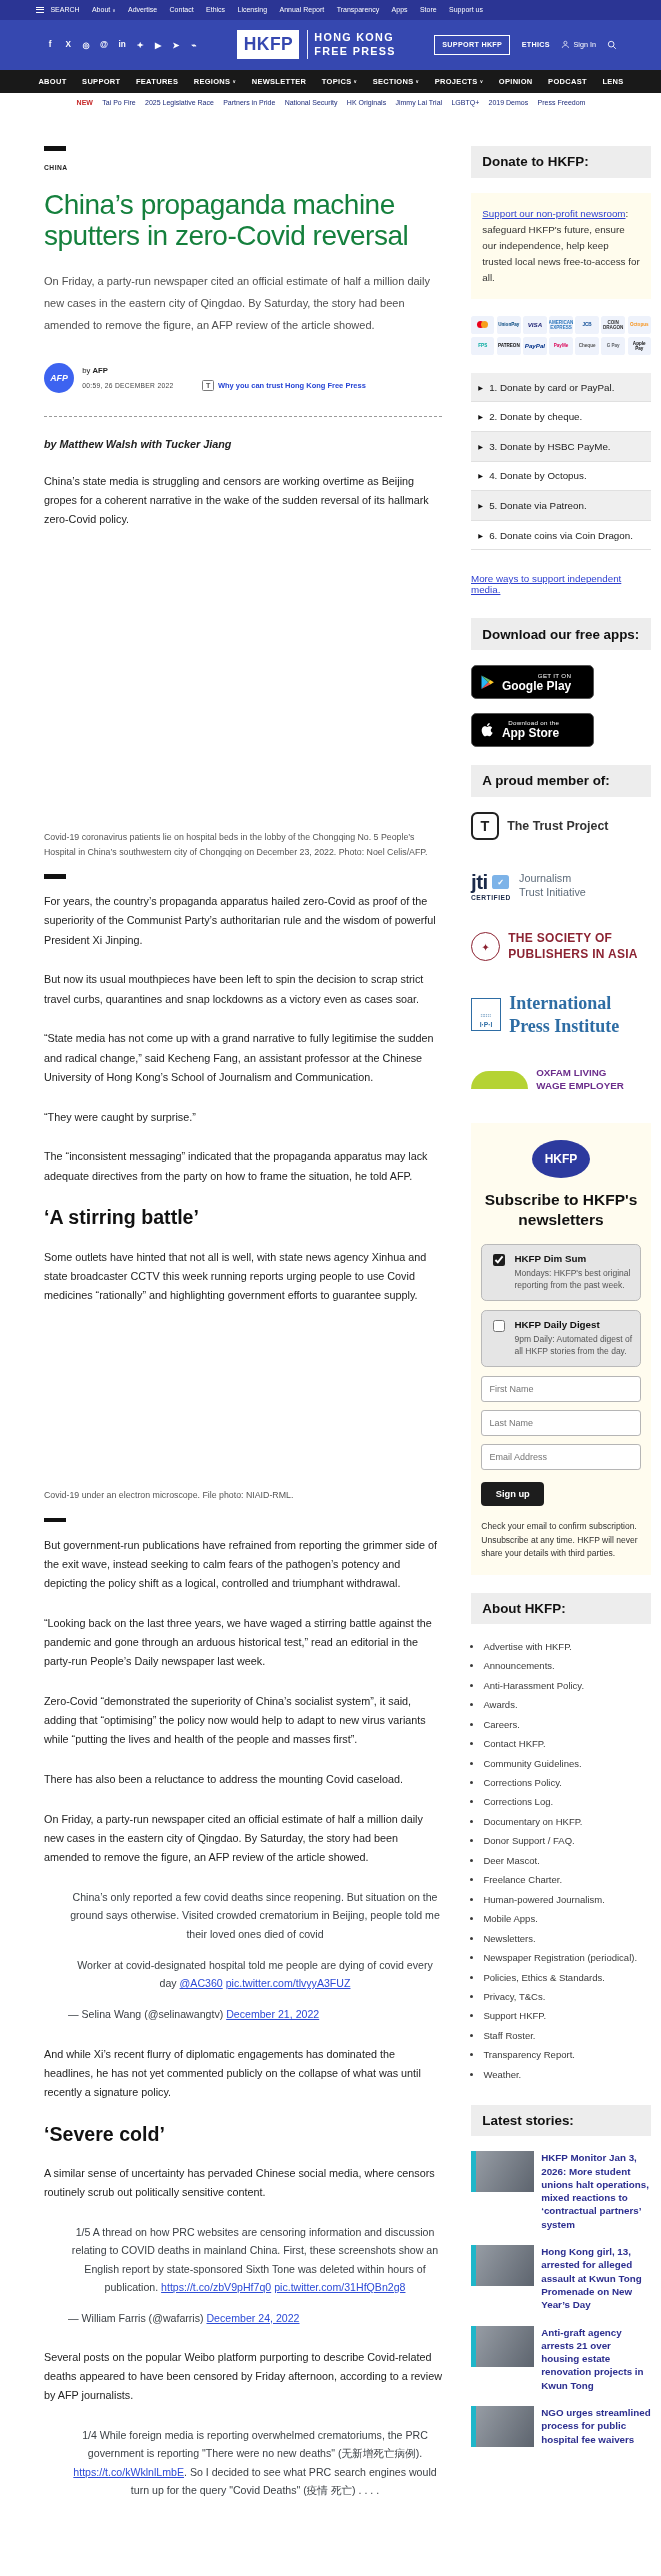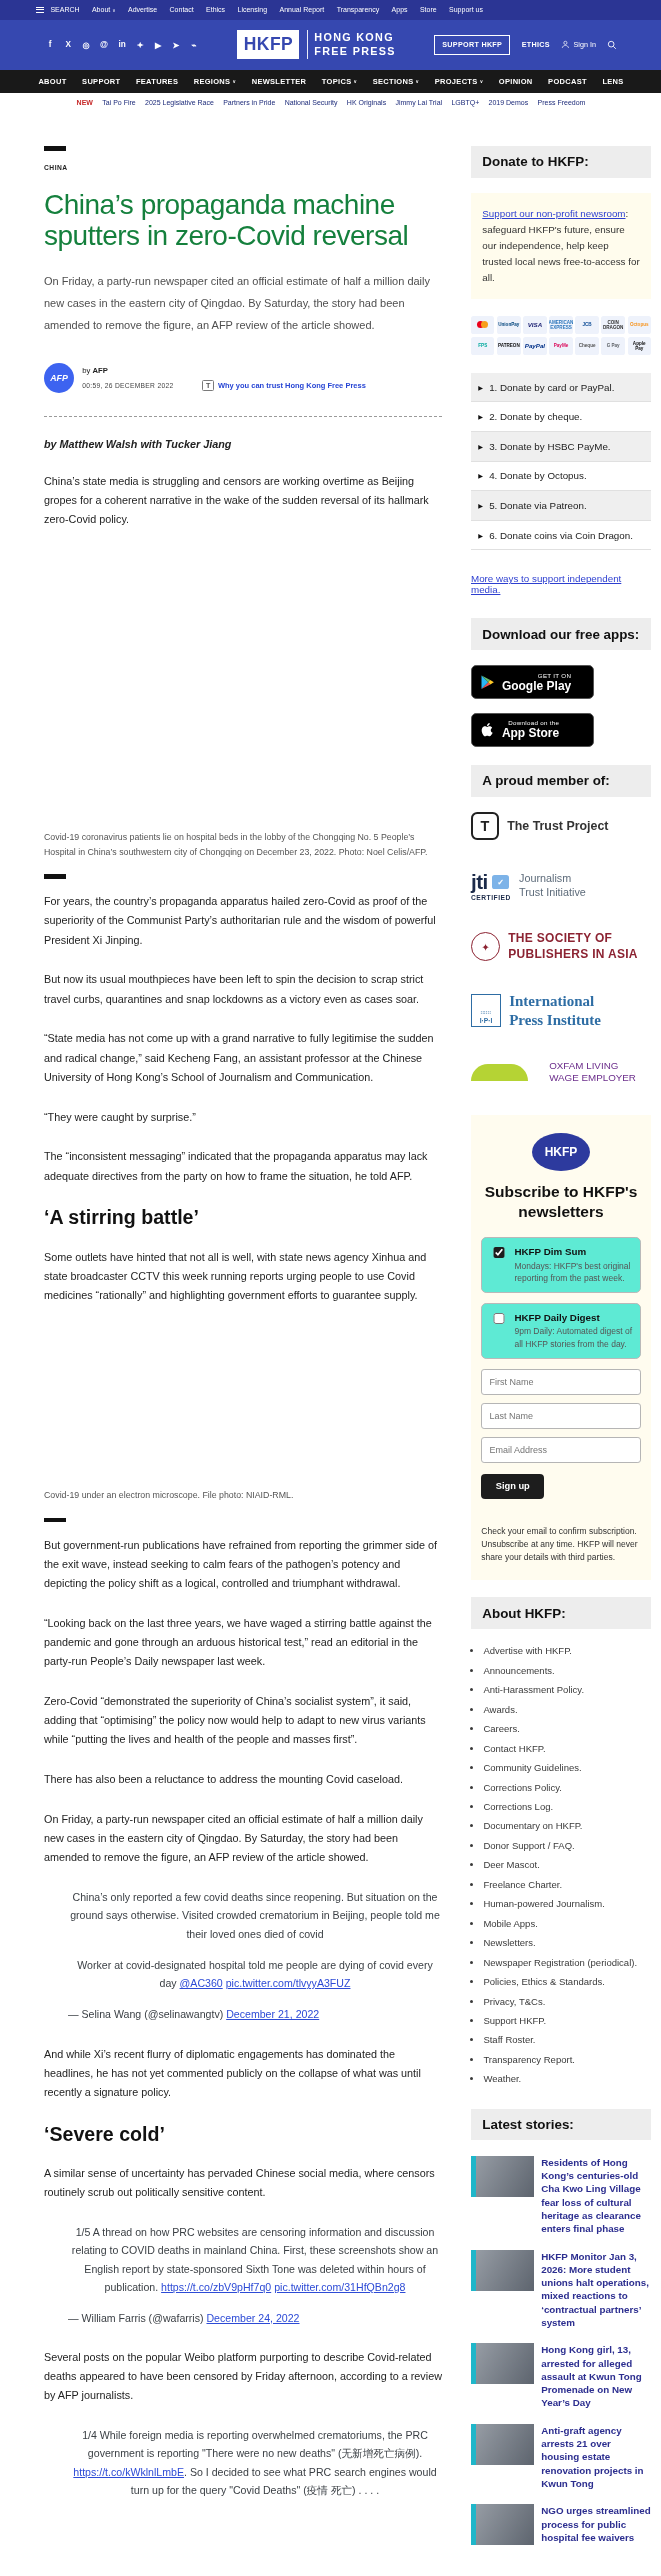--- a/index.html
+++ b/index.html
@@ -91,34 +91,34 @@
   .tp-ic { width:28px; height:28px; border:2.1px solid #222; border-radius:6.2px; display:flex; align-items:center; justify-content:center; font-weight:800; font-size:14.4px; color:#222; }
   .tp-txt { font-weight:800; font-size:12.4px; color:#333; line-height:1.2; }
   .jti-word { font-weight:800; font-size:20.6px; color:#1b2a49; letter-spacing:-0.5px; }
   .jti-check { width:17.5px; height:13.4px; background:#7db3e8; border-radius:2.6px; color:#fff; display:flex; align-items:center; justify-content:center; font-size:8.2px; font-weight:bold; }
   .jti-cert { font-size:6.7px; font-weight:800; color:#1b2a49; letter-spacing:0.5px; }
   .jti-txt { color:#5d6b7a; font-size:10.8px; line-height:1.25; }
   .sopa-ring { width:29px; height:29px; border:1.5px solid #8c2332; border-radius:50%; display:flex; align-items:center; justify-content:center; color:#8c2332; font-size:10.3px; }
   .sopa-txt { color:#8c2332; font-weight:800; font-size:12px; line-height:1.3; letter-spacing:0.3px; }
   .ipi-box { width:30px; height:33px; border:1px solid #2e6da4; color:#2e6da4; display:flex; flex-direction:column; align-items:center; justify-content:flex-end; font-size:6.7px; font-weight:bold; padding:2.1px; }
   .ipi-dots { font-size:4.6px; letter-spacing:0.5px; line-height:1; margin-bottom:2.1px; color:#2e6da4; }
-  .ipi-txt { color:#2e6da4; font-weight:bold; font-size:15px; line-height:1.25; font-family:"Liberation Serif", serif; }
+  .ipi-txt { color:#2e6da4; font-weight:bold; font-size:18px; line-height:1.25; font-family:"Liberation Serif", serif; }
   .oxfam-arc { width:57px; height:17.5px; background:#b5d334; border-radius:31px 31px 0 0; }
-  .oxfam-txt { color:#6b2d8b; font-weight:400; font-size:9.8px; line-height:1.3;margin-left:13px; }
+  .oxfam-txt { color:#6b2d8b; font-weight:700; font-size:9.8px; line-height:1.3; }
 
   .nl-box { background:#fffcef; padding:15.5px 10.3px; margin:3.1px 0 17.5px 0; }
   .nl-logo { width:58px; height:38px; border-radius:50%; background:#2d3a9e; color:#fff; font-weight:800; font-size:12px; display:flex; align-items:center; justify-content:center; margin:2.1px auto 11.3px auto; }
   .nl-title { text-align:center; font-size:15.5px; font-weight:800; color:#111; line-height:1.3; margin:0 0 14.4px 0; }
-  .nl-card { background:#5eead4; border:0.8px solid #b9b9b9; border-radius:5.2px; padding:8.2px 7.2px; margin-bottom:9.3px; display:flex; gap:6.7px; align-items:flex-start; }
+  .nl-card { background:#e5e5e5; border:0.8px solid #b9b9b9; border-radius:5.2px; padding:8.2px 7.2px; margin-bottom:9.3px; display:flex; gap:6.7px; align-items:flex-start; }
   .nl-card input { width:11.3px; height:11.3px; margin-top:1px; accent-color:#1d1d1d; cursor:pointer; }
   .nl-name { font-weight:800; font-size:9.8px; color:#111; margin-bottom:2.6px; }
   .nl-desc { font-size:8.5px; color:#555; line-height:1.45; }
   .nl-input { width:100%; background:#fff; border:0.5px solid #b5b5b5; border-radius:3.1px; height:26px; padding:0 7.2px; font-size:9px; color:#555; margin:0 0 8.2px 0; font-family:"Liberation Sans",sans-serif; }
   .nl-btn { background:#1d1d1d; color:#fff; font-weight:bold; font-size:9.3px; padding:7.2px 14.4px; border:none; border-radius:4.1px; cursor:pointer; margin:3.1px 0 14.4px 0; }
-  .nl-disc { font-size:8.5px; color:#2f2f2f; line-height:1.55;margin-top:12px; }
+  .nl-disc { font-size:8.5px; color:#2f2f2f; line-height:1.55; }
 
   ul.aboutlist { margin:0 0 23px 0; padding-left:12.4px; }
   ul.aboutlist li { font-size:9.5px; color:#3a3a3a; line-height:1.45; margin-bottom:5.7px; cursor:pointer; }
 
   .story { display:flex; gap:7.2px; margin-bottom:14.4px; cursor:pointer; }
   .thumb { width:63px; height:41px; flex:0 0 63px; background:linear-gradient(120deg,#9aa0a8,#5d646e); position:relative; }
   .thumb i, .fimg i { position:absolute; left:0; top:0; bottom:0; width:4.6px; background:#1fb6c9; }
   .story-title { font-size:9.8px; font-weight:bold; color:#2c2e8f; line-height:1.35; }
 </style>
 </head>
@@ -436,26 +436,20 @@
           <li>Transparency Report.</li>
           <li>Weather.</li>
         </ul>
 
       <div class="sb-heading">Latest stories:</div>
       <div id="latest-list">
           <div class="story">
             <div class="thumb">
               <i></i>
             </div>
-            <div class="story-title">Residents of Hong Kong’s centuries-old Cha Kwo Ling Village fear loss of cultural heritage as clearance enters final phase</div>
-          </div>
-          <div class="story">
-            <div class="thumb">
-              <i></i>
-            </div>
             <div class="story-title">HKFP Monitor Jan 3, 2026: More student unions halt operations, mixed reactions to ‘contractual partners’ system</div>
           </div>
           <div class="story">
             <div class="thumb">
               <i></i>
             </div>
             <div class="story-title">Hong Kong girl, 13, arrested for alleged assault at Kwun Tong Promenade on New Year’s Day</div>
           </div>
           <div class="story">
             <div class="thumb">

